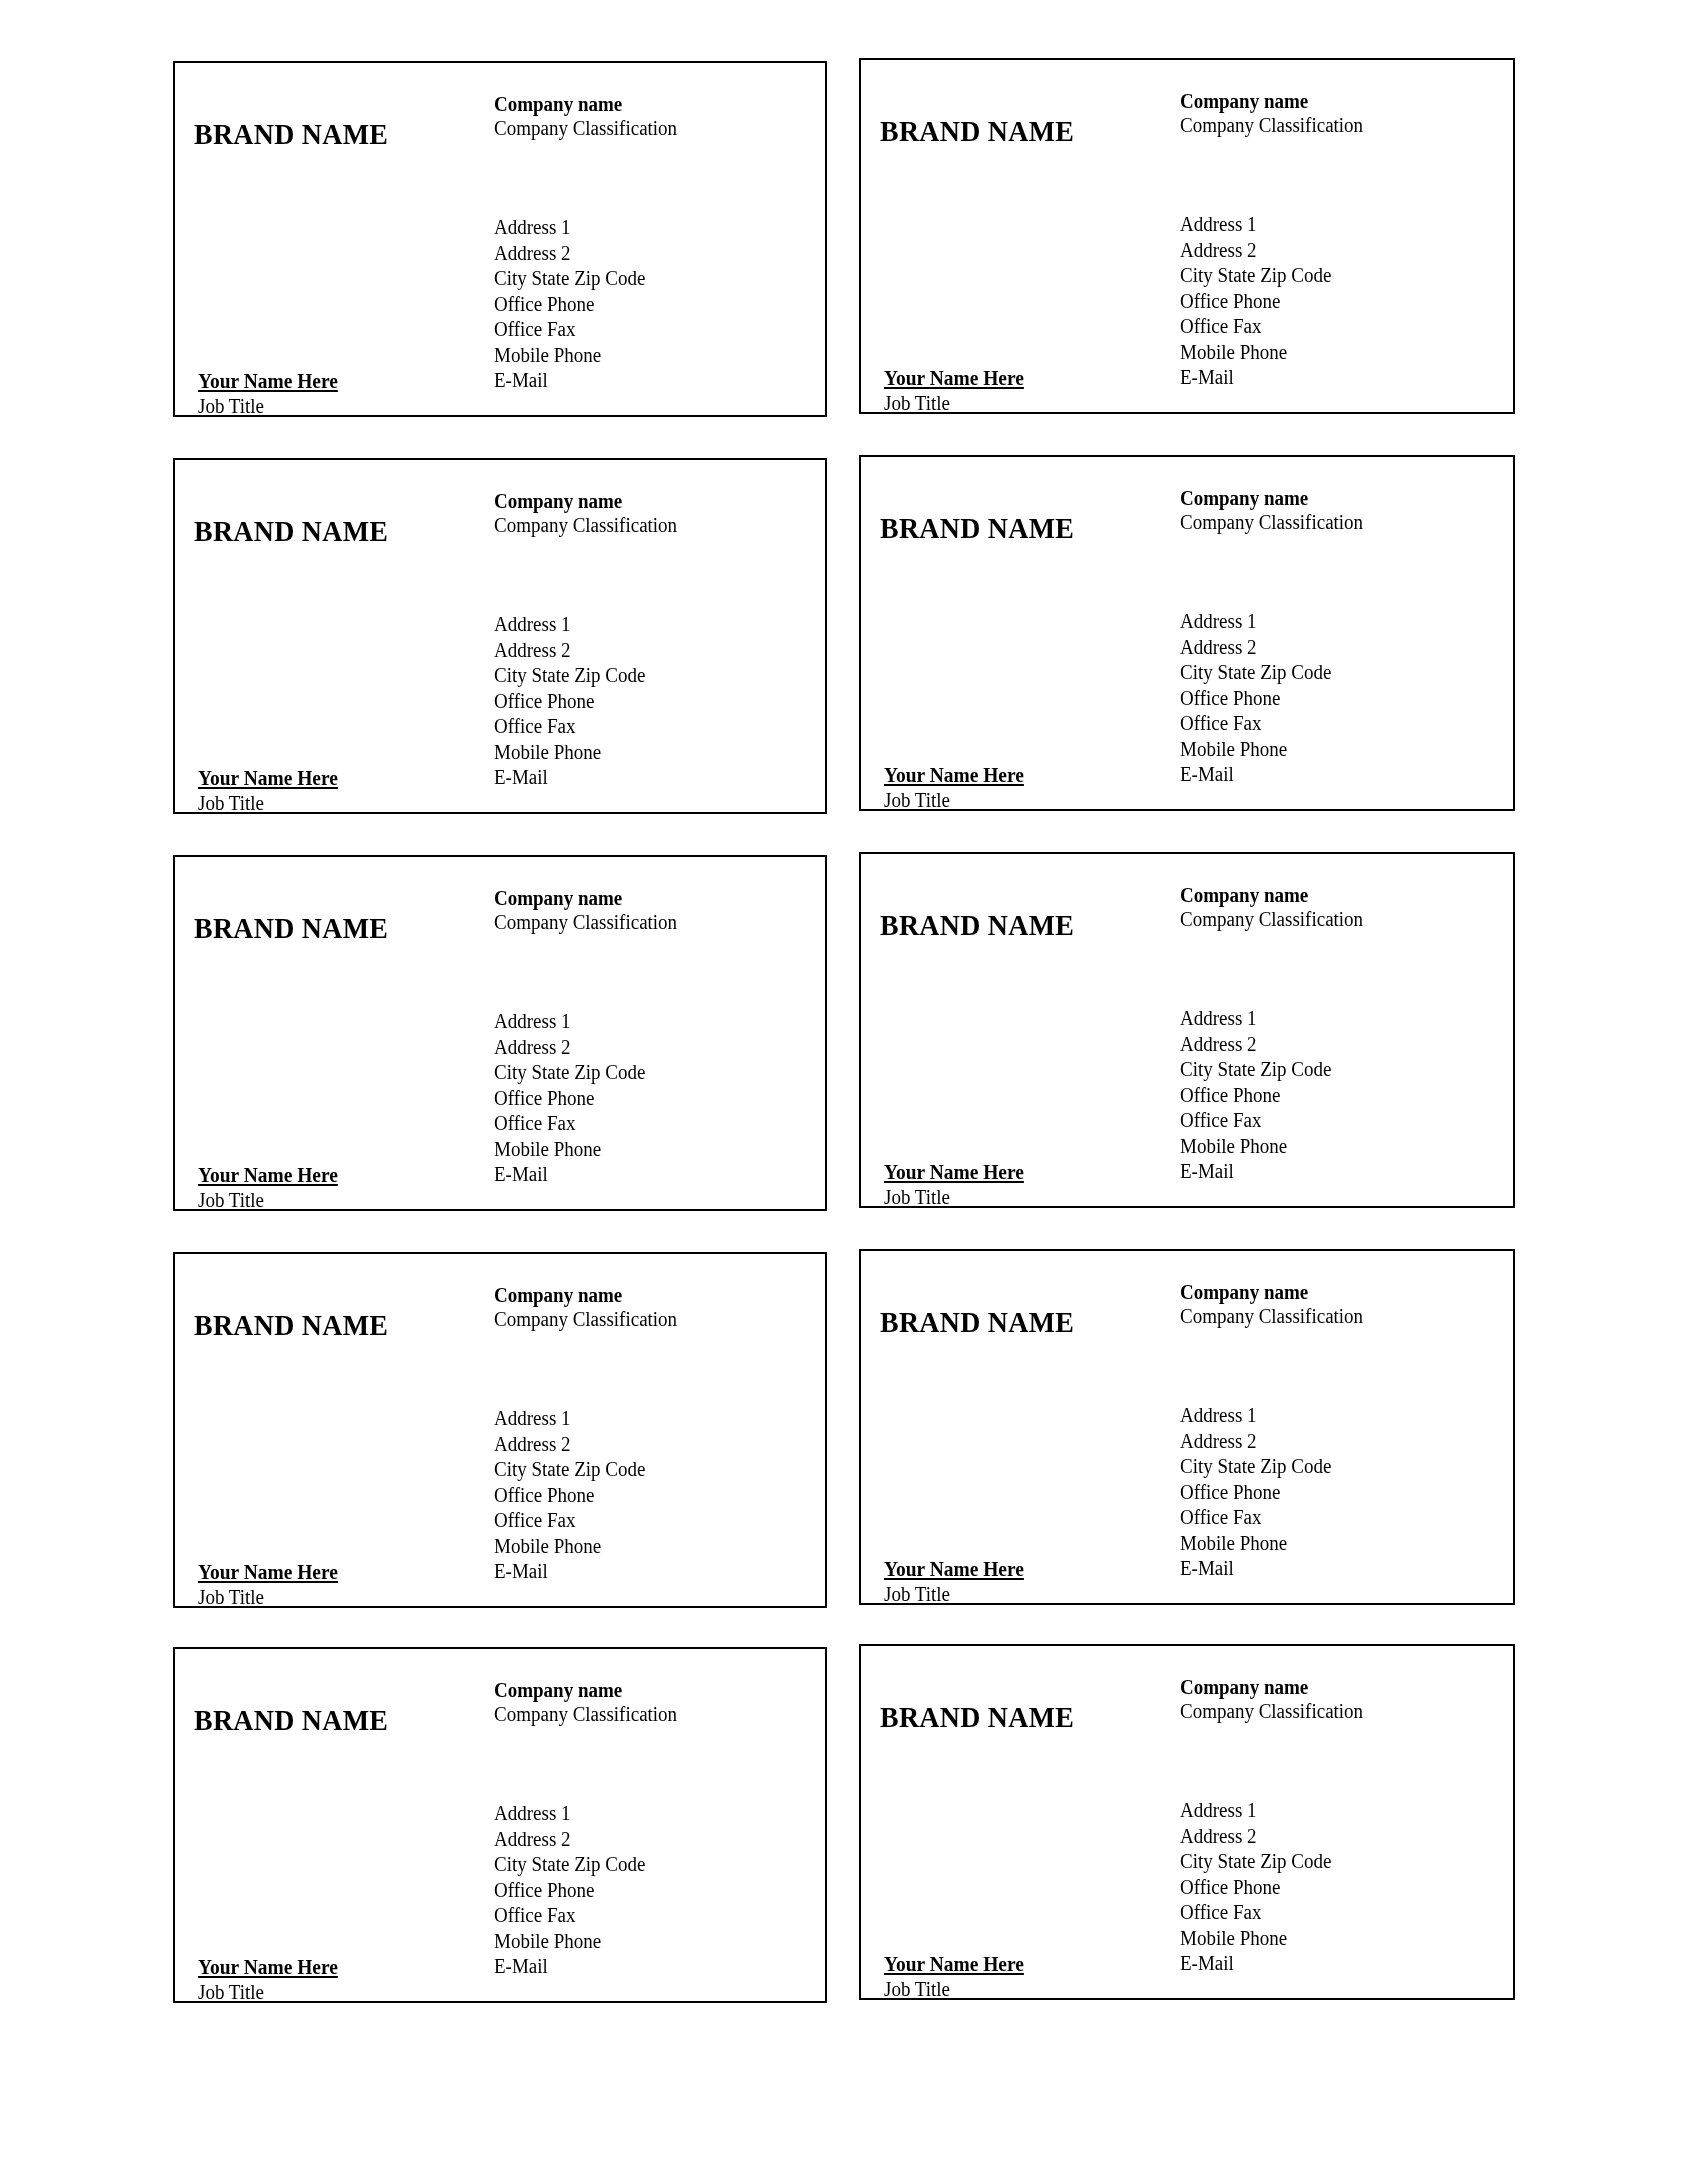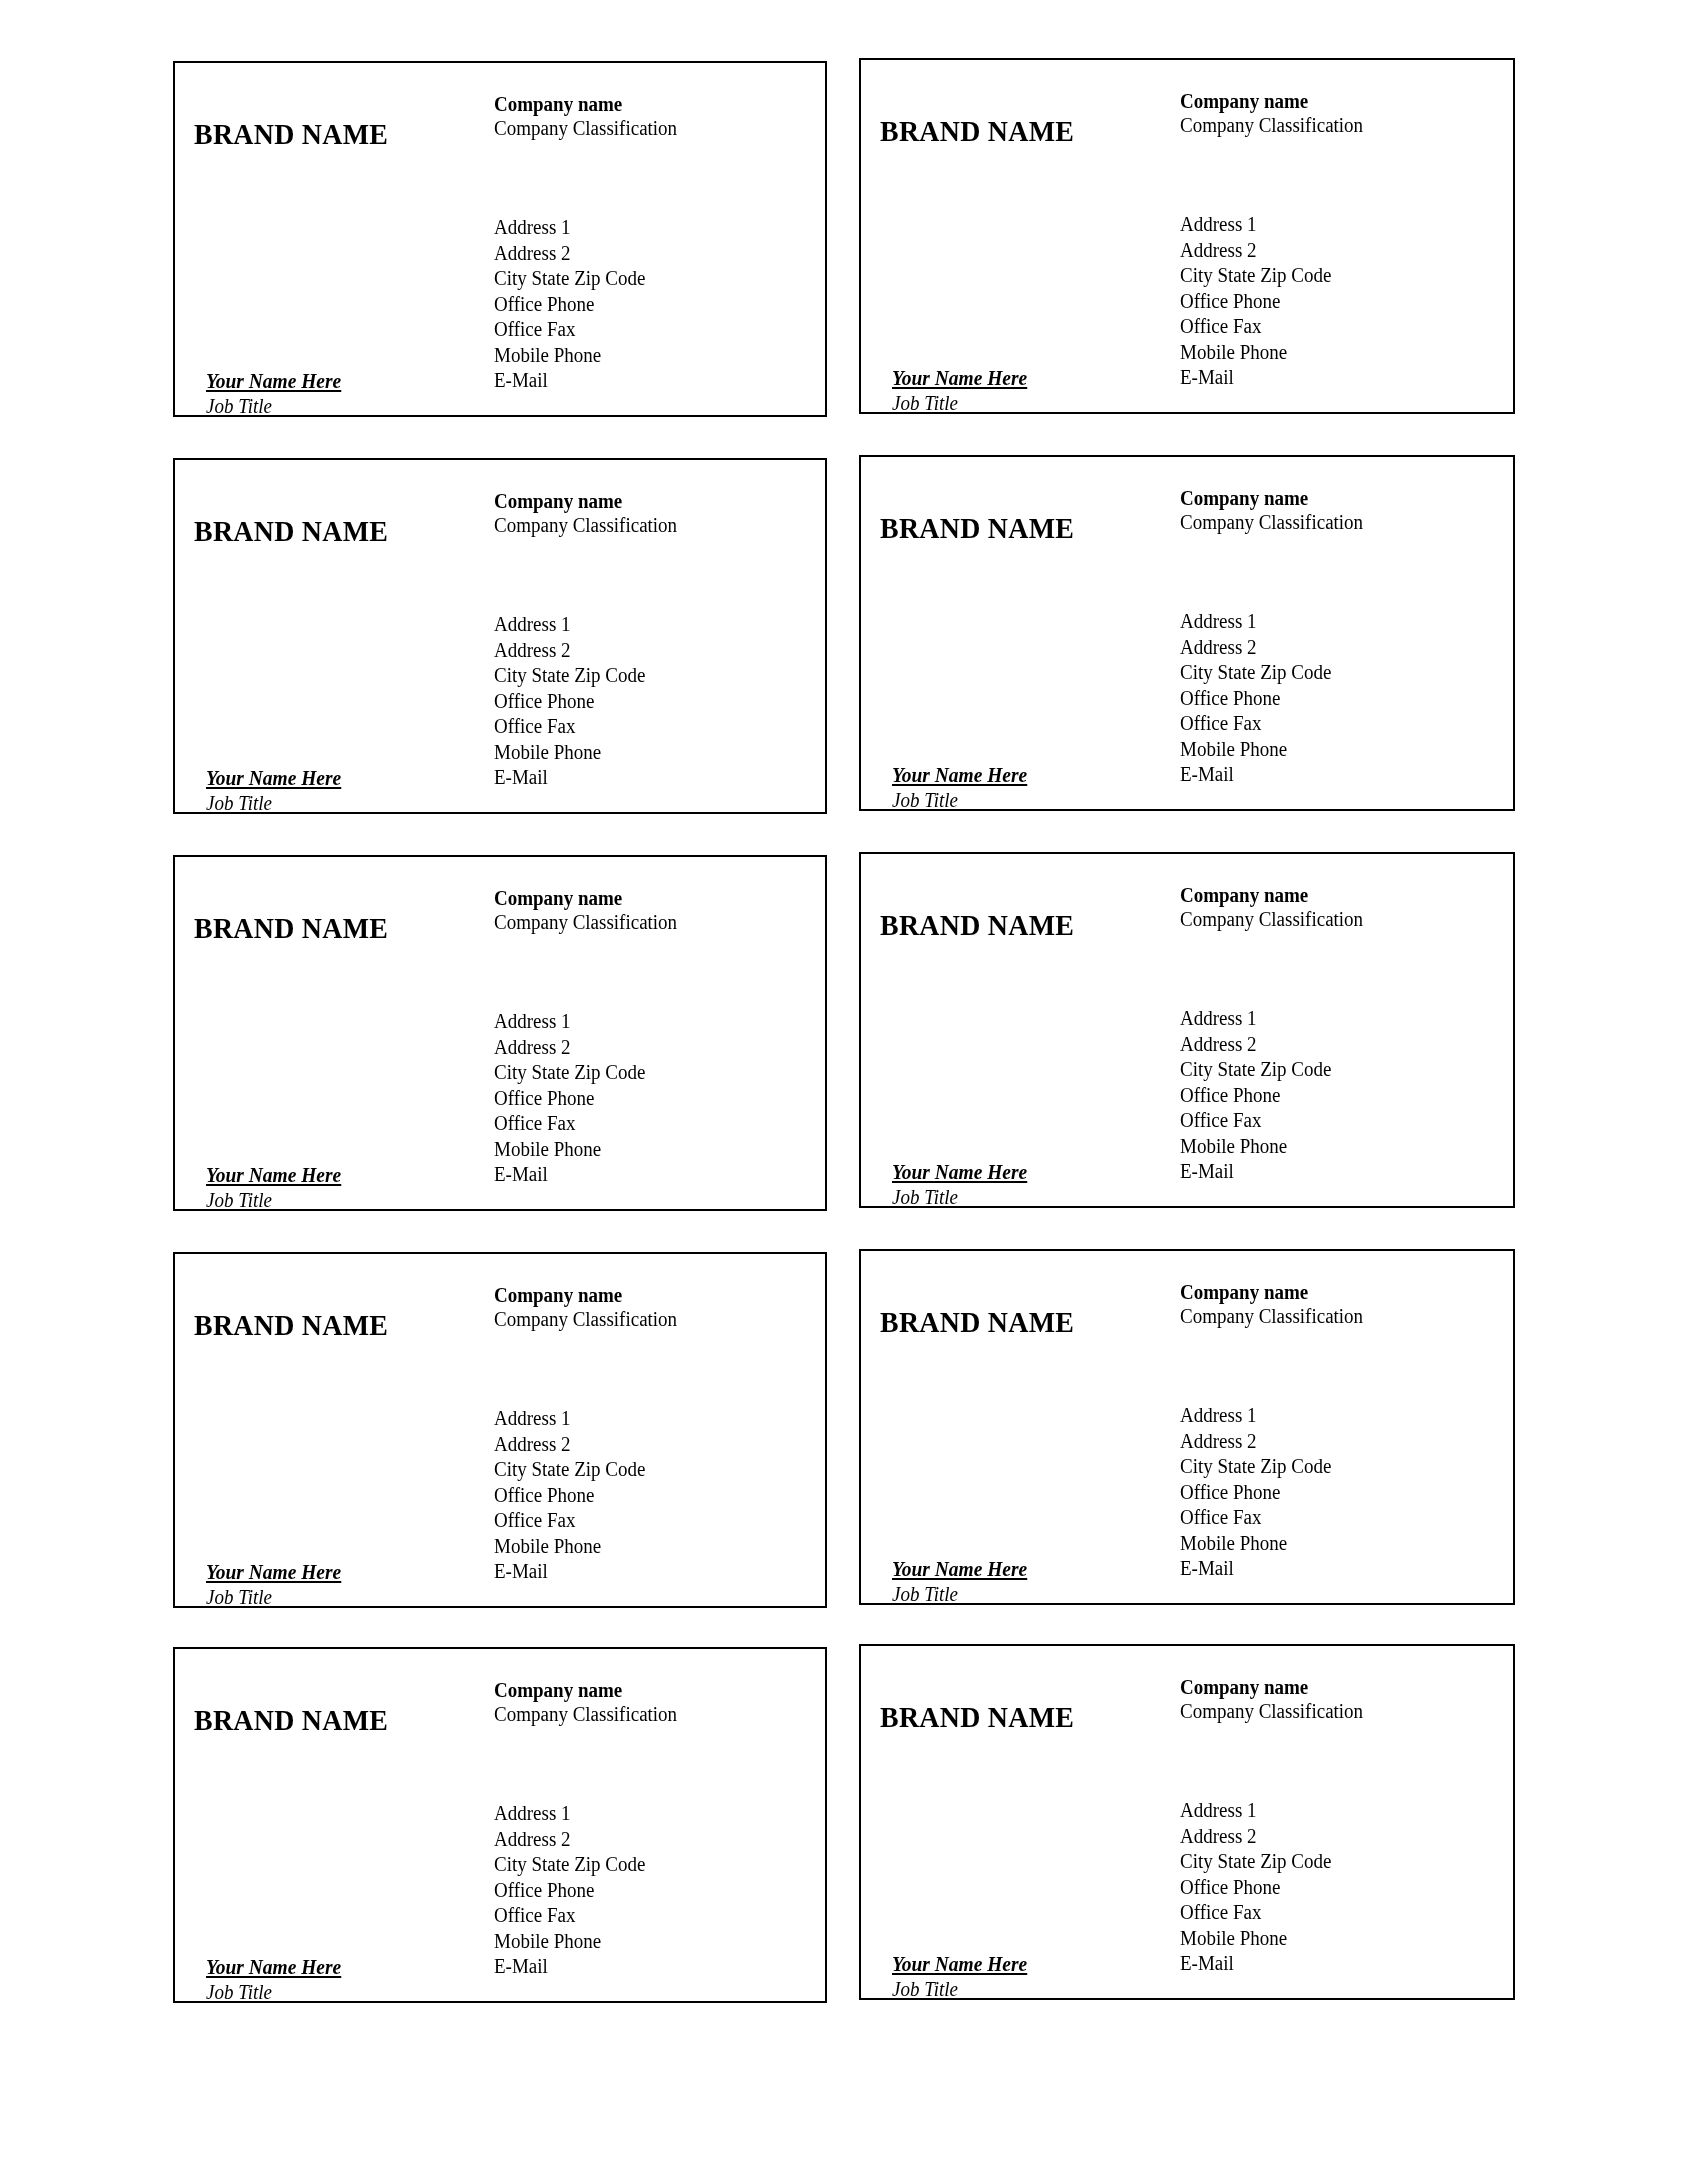--- a/index.html
+++ b/index.html
@@ -60,24 +60,23 @@
     font-size: 30px;
     line-height: 32px;
     letter-spacing: 0.3px;
     transform: scaleX(0.93);
     transform-origin: left center;
     white-space: nowrap;
   }
 
   .name-block {
     position: absolute;
-    left: 12px;
+    left: 4px;
     bottom: 28px;
     width: 278px;
-    font-style: italic;
   }
 
   .your-name {
     display: inline-block;
     font-weight: bold;
     font-size: 20.5px;
     line-height: 22.5px;
     text-decoration: underline;
     text-underline-offset: 2px;
     transform: scaleX(0.95);

